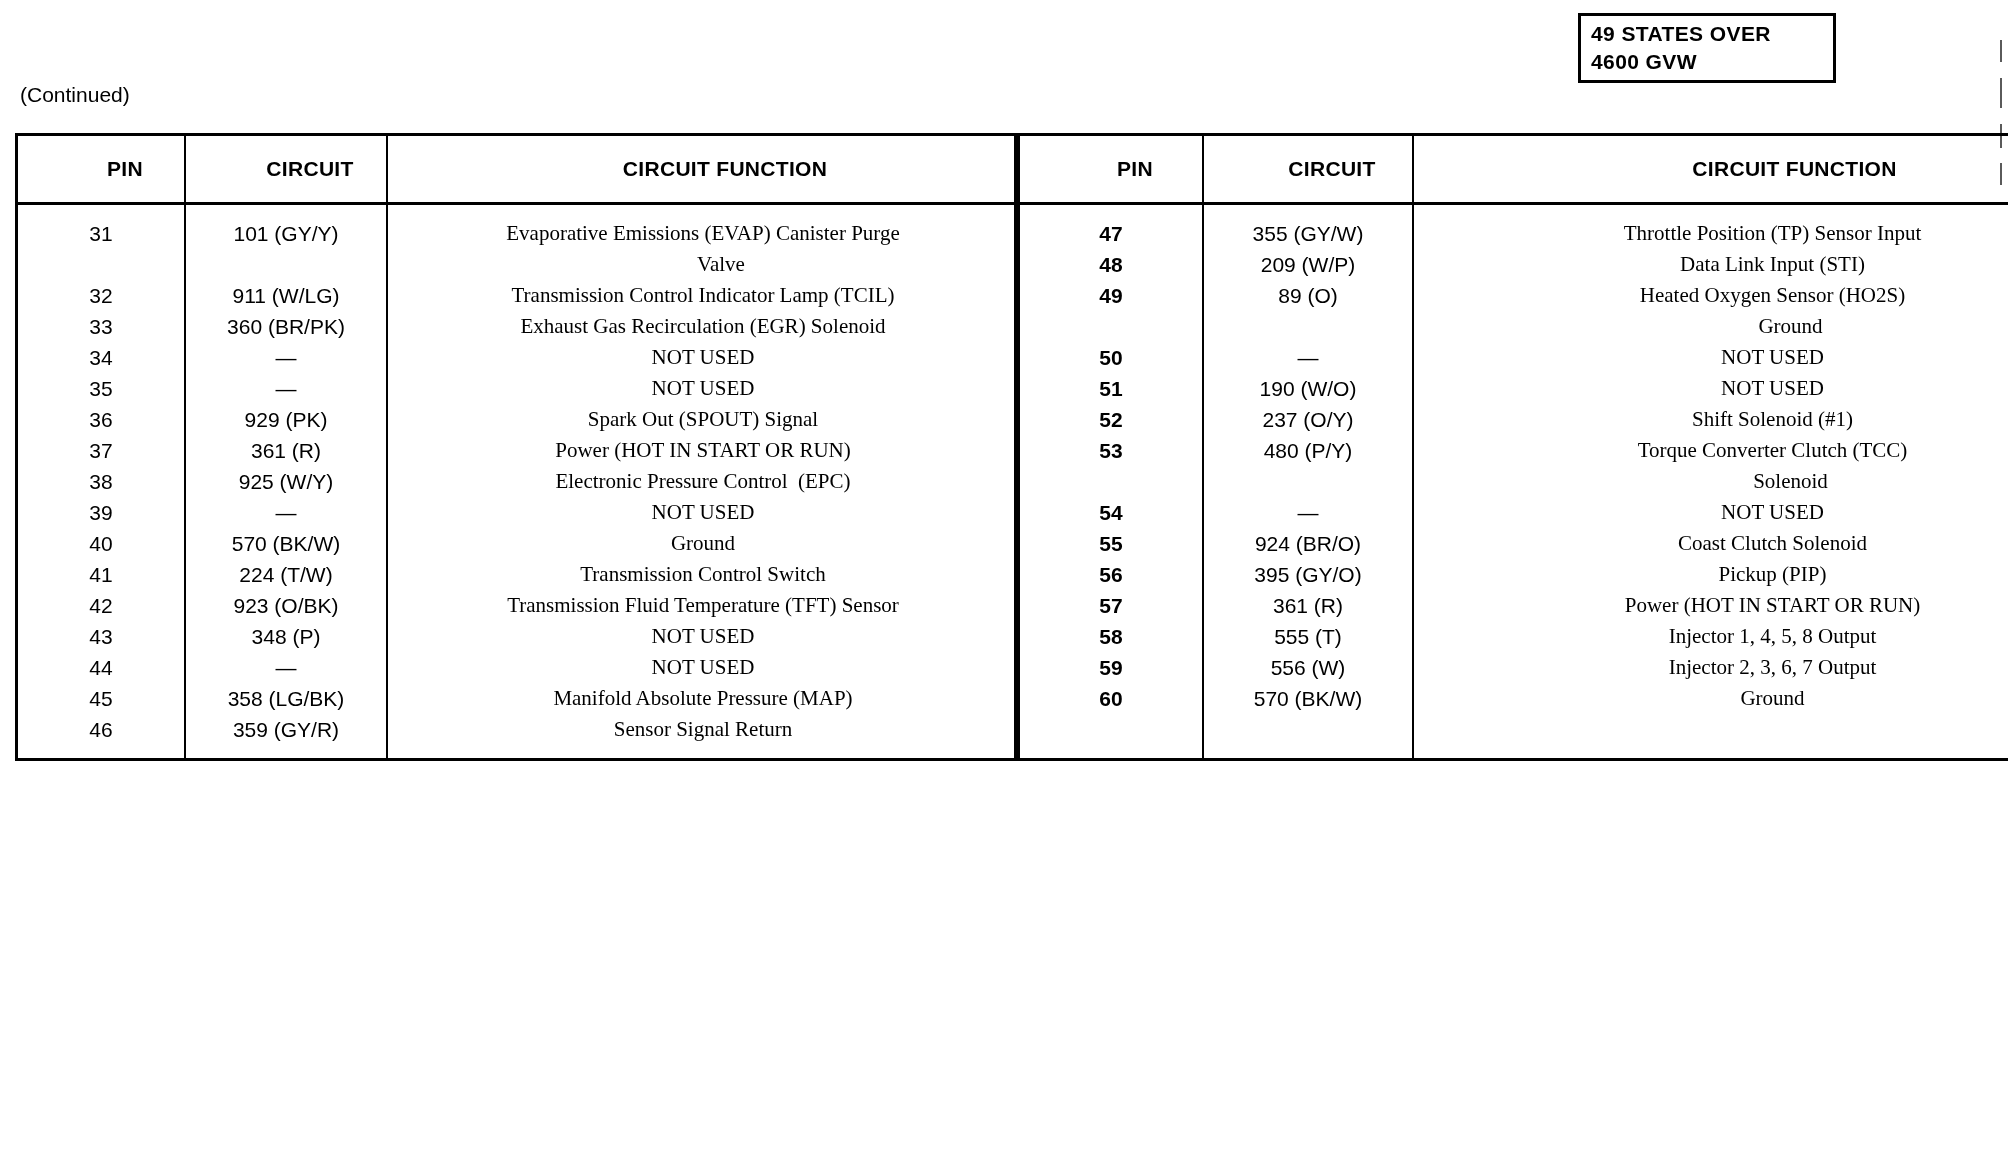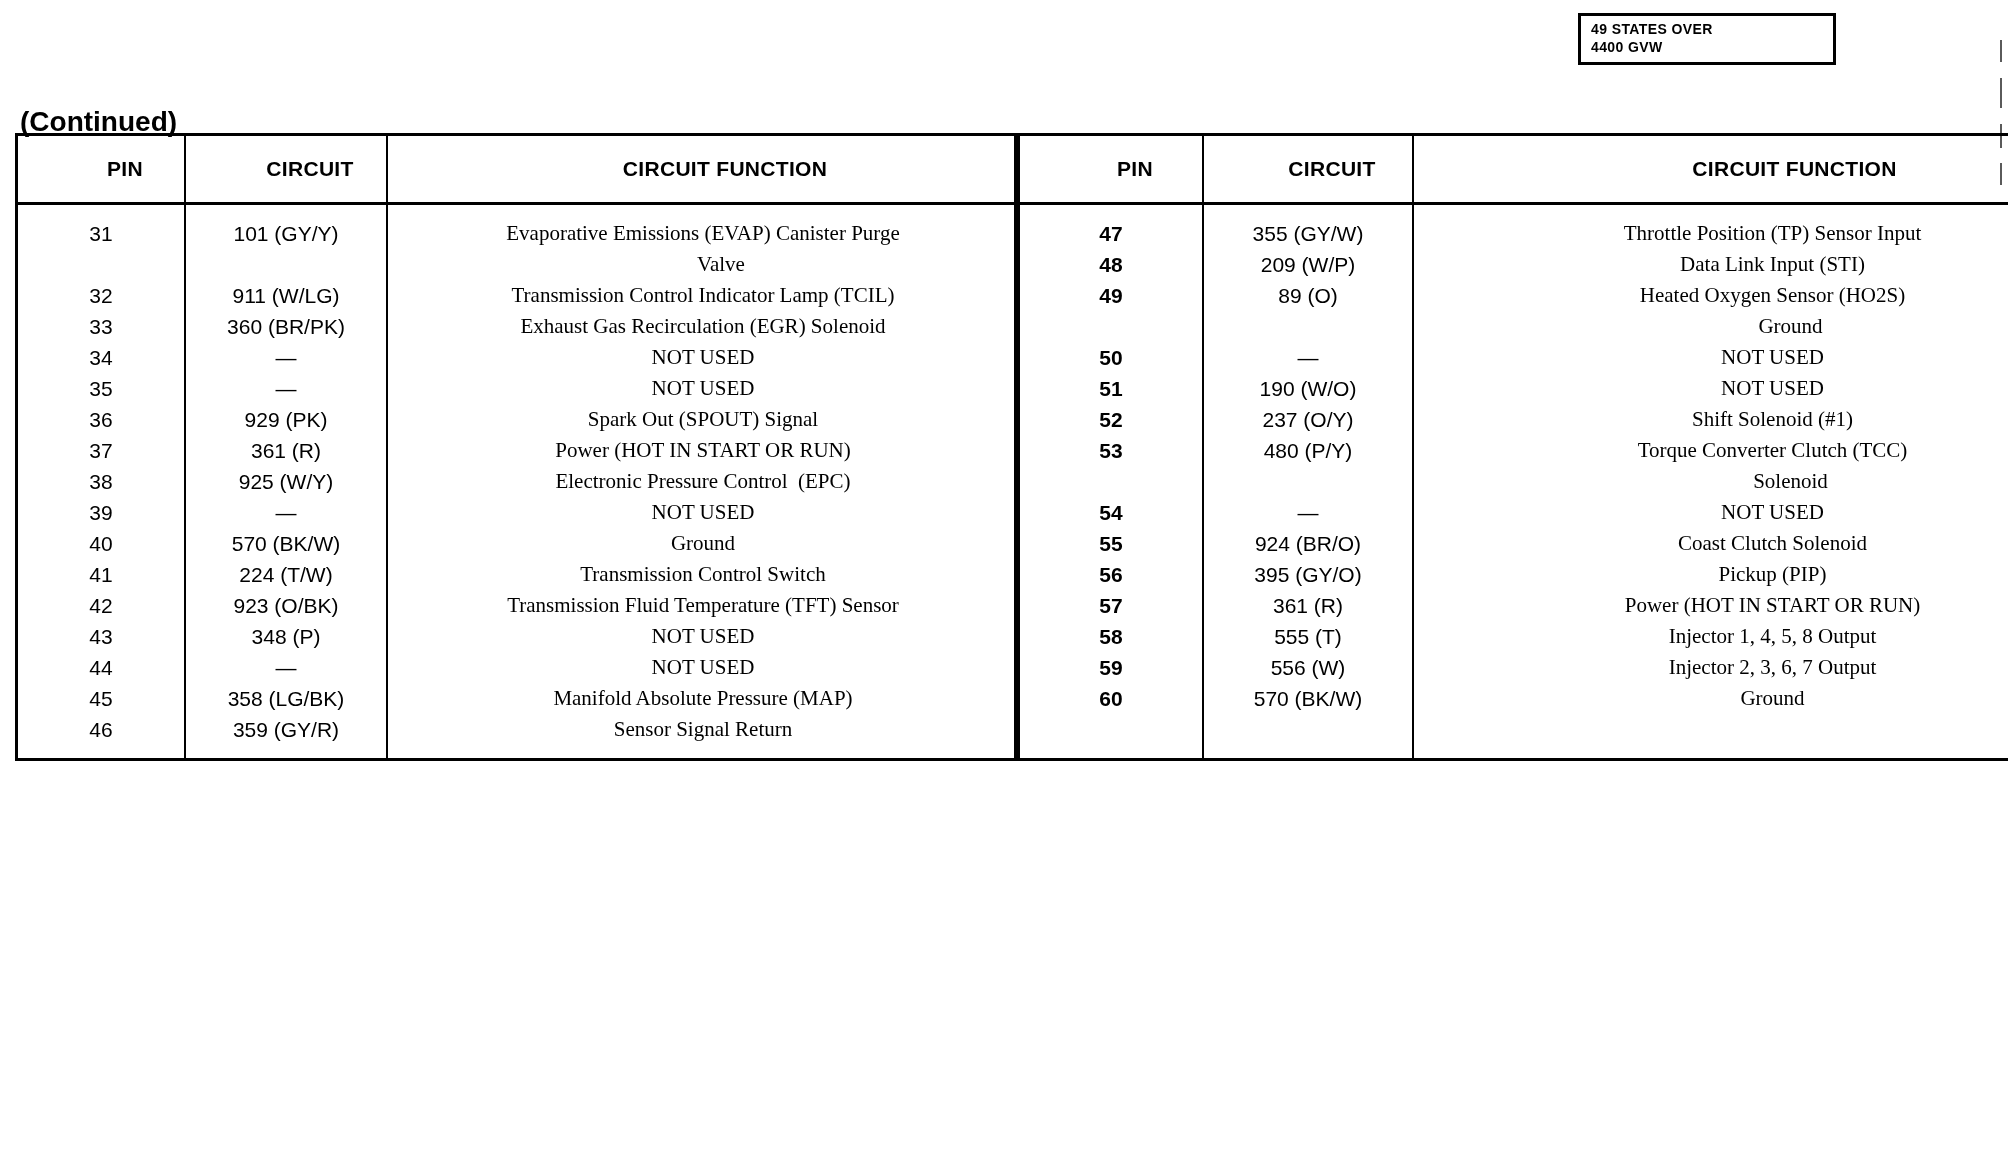--- a/index.html
+++ b/index.html
@@ -21,33 +21,33 @@
     position: absolute;
     top: 13px;
     left: 1578px;
     width: 258px;
     border: 3px solid #000;
     padding: 4px 8px 5px 10px;
     box-sizing: border-box;
     line-height: 1.32;
   }
   #header-badge .badge-line {
-    font-size: 14px;
+    font-size: 21px;
     font-weight: bold;
     letter-spacing: 0.4px;
     white-space: nowrap;
   }
 
   
   #continued-label {
     position: absolute;
-    top: 106px;
+    top: 83px;
     left: 20px;
-    font-size: 28px;
-    font-weight: bold;
+    font-size: 21px;
+    font-weight: normal;
   }
 
   
   .margin-tick {
     position: absolute;
     right: 6px;
     width: 2px;
     background: #5a5a5a;
   }
 
@@ -109,21 +109,21 @@
   .pad-top  { padding-top: 13px; }
   .pad-bot  { padding-bottom: 13px; }
   .row-line { display: block; height: 31px; line-height: 31px; white-space: pre; }
   .row-line.indent { padding-left: 36px; }
 </style>
 </head>
 <body>
 
 <div id="header-badge">
   <div class="badge-line">49  STATES OVER</div>
-  <div class="badge-line">4400 GVW</div>
+  <div class="badge-line">4600 GVW</div>
 </div>
 
 <div id="continued-label">(Continued)</div>
 
 <div id="margin-ticks">
     <div class="margin-tick" style="top: 40px; height: 22px;"></div>
     <div class="margin-tick" style="top: 78px; height: 30px;"></div>
     <div class="margin-tick" style="top: 124px; height: 24px;"></div>
     <div class="margin-tick" style="top: 163px; height: 22px;"></div>
   </div>

